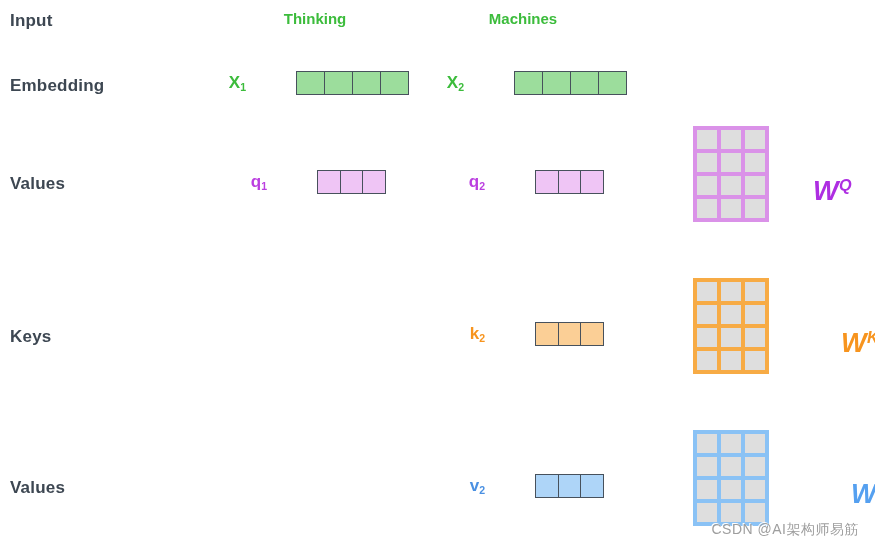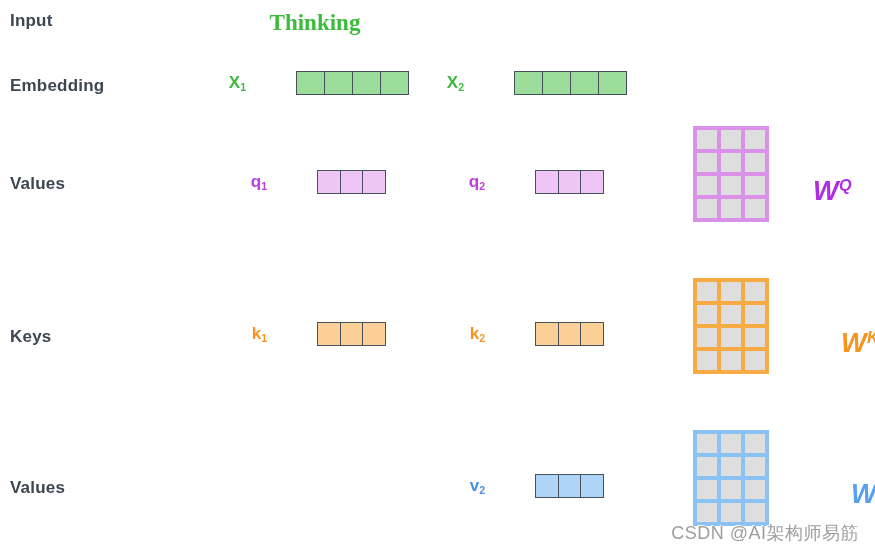--- a/index.html
+++ b/index.html
@@ -22,24 +22,23 @@
     color: var(--label-text, #3d4752);
     letter-spacing: 0.2px;
   }
 
   
   .col-header {
     position: absolute;
     top: 10px;
     width: 130px;
     text-align: center;
-    font-size: 23px;
+    font-size: 15px;
     font-weight: 700;
     color: var(--green-text, #3cbc3c);
-    font-family: Liberation Serif, serif;
   }
 
   
   .vec-group {
     position: absolute;
     display: flex;
     align-items: center;
     gap: 48px;
   }
   .vec-label {
@@ -100,38 +99,39 @@
   .matrix-label sup { font-size: 0.6em; vertical-align: 0.55em; }
   .wq-text { color: var(--wq-label, #ae2ee2); }
   .wk-text { color: var(--wk-label, #f7941e); margin-left: 28px; }
   .wv-text { color: var(--wv-label, #55a0f0); margin-left: 38px; }
 
   
   .watermark {
     position: absolute;
     right: 16px;
     top: 521px;
-    font-size: 18px;
+    font-size: 14px;
     color: var(--watermark-text, #9e9e9e);
     text-shadow: 1px 1px 0 #ffffff, -1px -1px 0 #ffffff;
     letter-spacing: 0.5px;
   }
 </style>
 </head>
 <body>
 
 <div class="canvas">
 
   <div class="row-label" style="top:11px">Input</div>
   <div class="row-label" style="top:76px">Embedding</div>
   <div class="row-label" style="top:174px">Values</div>
   <div class="row-label" style="top:327px">Keys</div>
   <div class="row-label" style="top:478px">Values</div>
 
   <div class="col-header" style="left:250px">Thinking</div>
+  <div class="col-header" style="left:458px">Machines</div>
 
   <div class="vec-group" style="left:220px;top:71px">
     <span class="vec-label green-text"><span>X</span><sub>1</sub></span>
     <div class="vec cells4 green-fill">
       <div class="cell"></div>
       <div class="cell"></div>
       <div class="cell"></div>
       <div class="cell"></div>
     </div>
   </div>
@@ -155,28 +155,20 @@
   </div>
   <div class="vec-group" style="left:459px;top:170px">
     <span class="vec-label purple-text"><span>q</span><sub>2</sub></span>
     <div class="vec cells3 purple-fill">
       <div class="cell"></div>
       <div class="cell"></div>
       <div class="cell"></div>
     </div>
   </div>
 
-  <div class="vec-group" style="left:241px;top:322px">
-    <span class="vec-label orange-text"><span>k</span><sub>1</sub></span>
-    <div class="vec cells3 orange-fill">
-      <div class="cell"></div>
-      <div class="cell"></div>
-      <div class="cell"></div>
-    </div>
-  </div>
   <div class="vec-group" style="left:459px;top:322px">
     <span class="vec-label orange-text"><span>k</span><sub>2</sub></span>
     <div class="vec cells3 orange-fill">
       <div class="cell"></div>
       <div class="cell"></div>
       <div class="cell"></div>
     </div>
   </div>
 
   <div class="vec-group" style="left:459px;top:474px">

